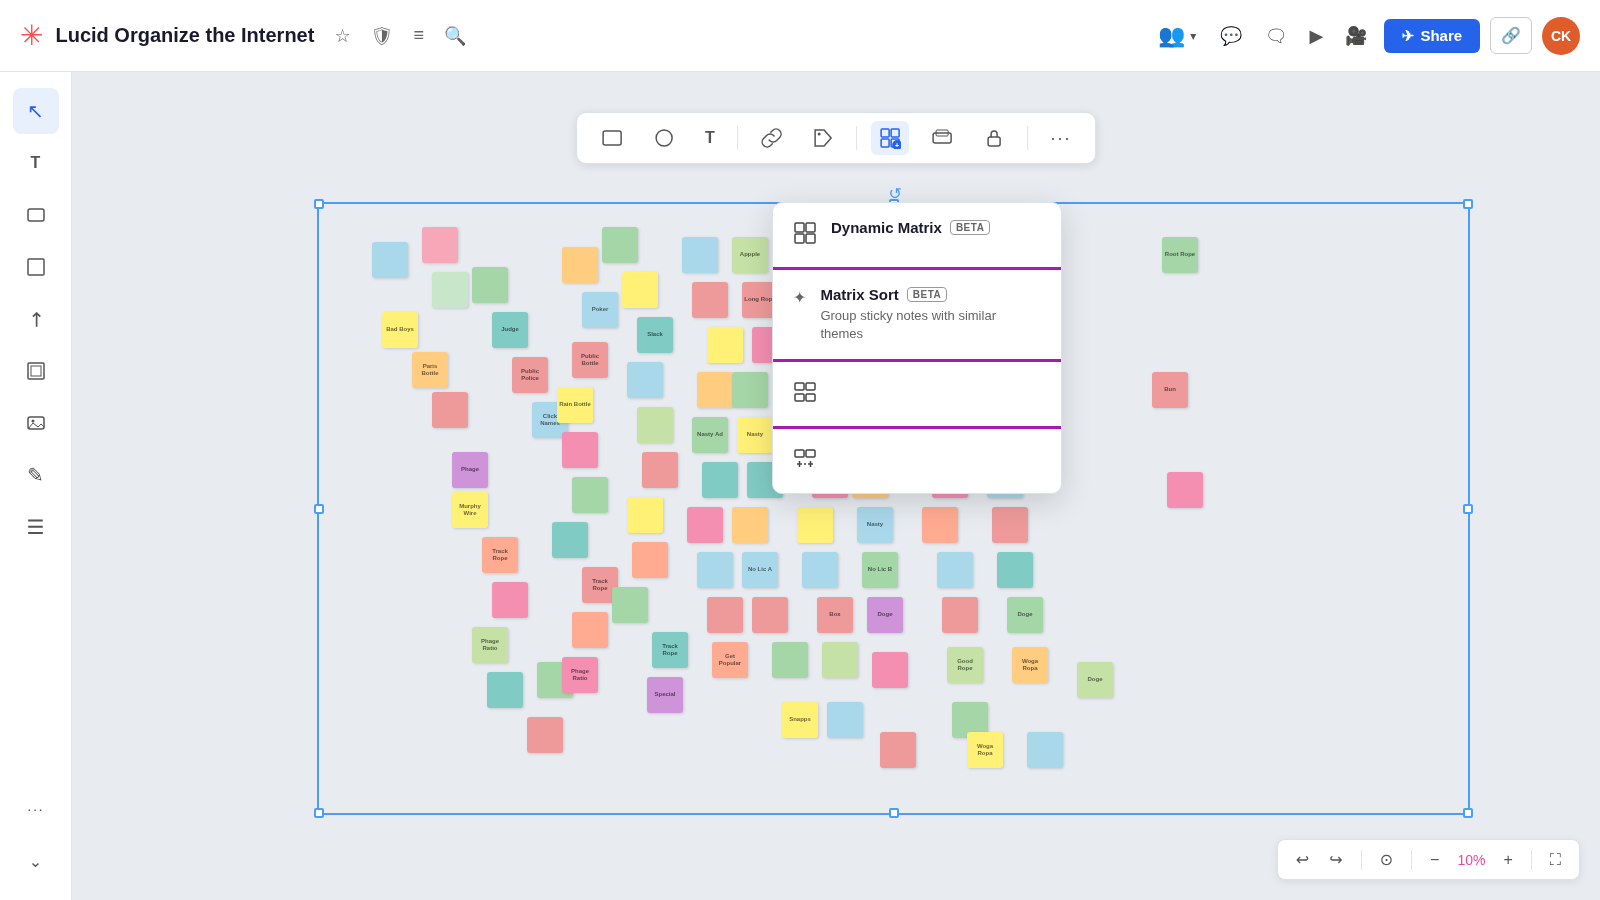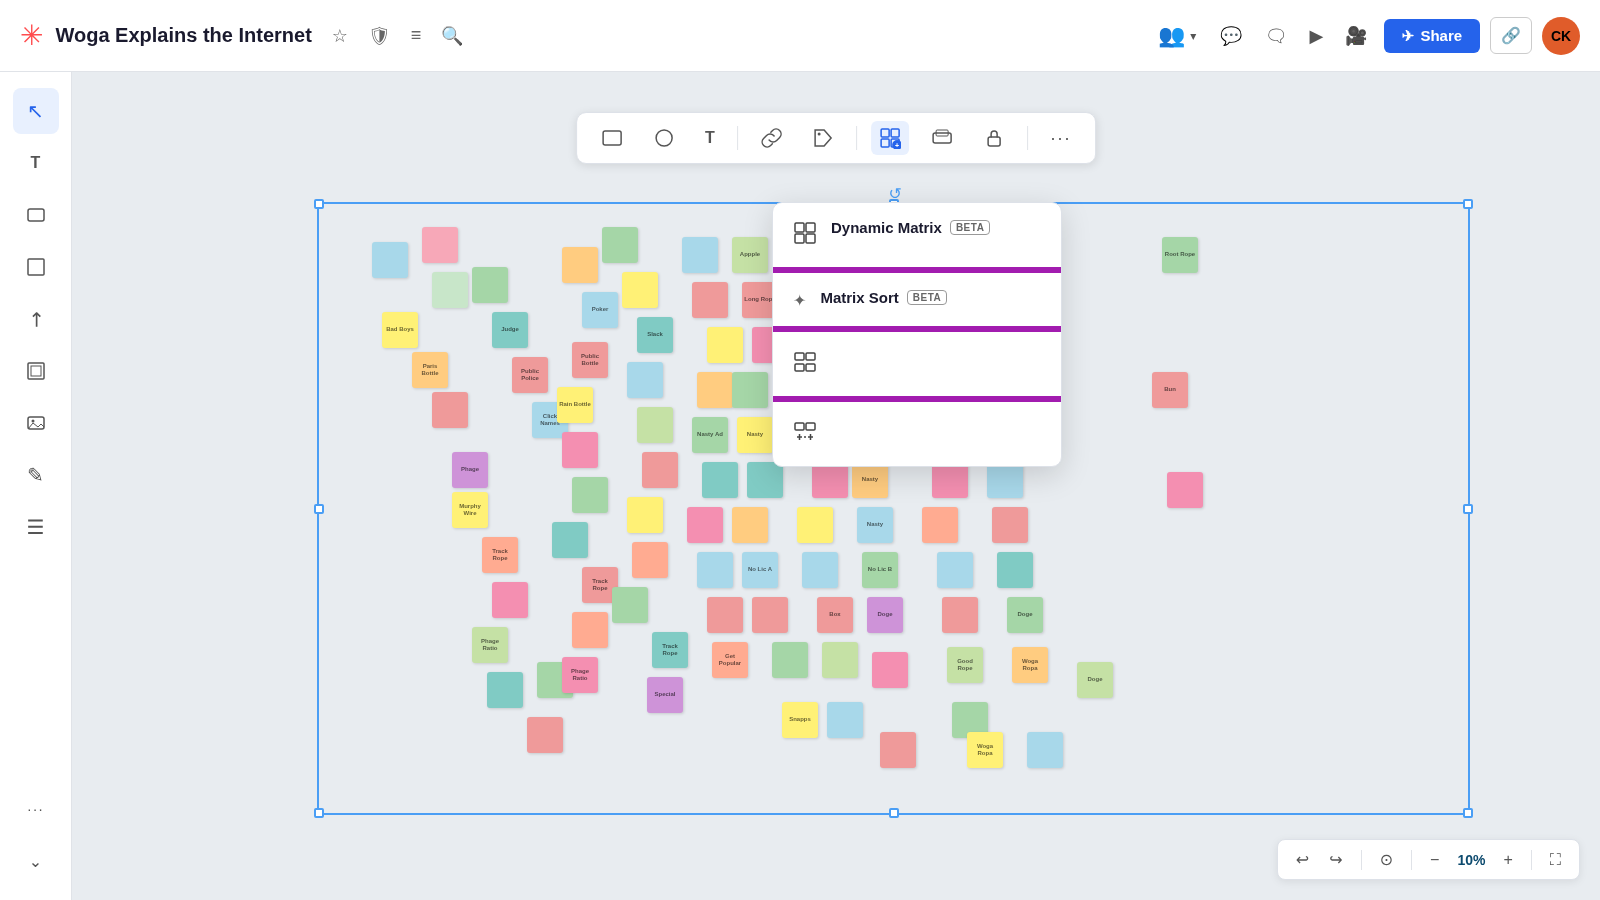--- a/index.html
+++ b/index.html
@@ -88,21 +88,21 @@
       padding: 8px 10px;
       cursor: pointer;
       font-size: 16px;
       color: #555;
     }
     #header .avatar {
       width: 38px;
       height: 38px;
       border-radius: 50%;
       background: #e05c2a;
-      color: #000000;
+      color: #ffffff;
       font-weight: 700;
       font-size: 14px;
       display: flex;
       align-items: center;
       justify-content: center;
       cursor: pointer;
     }
     #header .people-btn {
       display: flex;
       align-items: center;
@@ -270,21 +270,21 @@
       background: #fff;
       border: 1px solid #dde1e8;
       border-radius: 10px;
       box-shadow: 0 8px 30px rgba(0,0,0,0.15);
       z-index: 300;
       overflow: hidden;
     }
     .dropdown-item {
       padding: 16px 20px;
       cursor: pointer;
-      border-bottom: 6px solid #a21caf;
+      border-bottom: 3px solid #a21caf;
       display: flex;
       align-items: flex-start;
       gap: 14px;
     }
     .dropdown-item:last-child { border-bottom: none; }
     .dropdown-item-icon {
       font-size: 22px;
       margin-top: 2px;
       color: #444;
       flex-shrink: 0;
@@ -334,37 +334,37 @@
       background: none;
       border: none;
       cursor: pointer;
       font-size: 16px;
       color: #555;
       padding: 4px 6px;
       border-radius: 4px;
     }
     .zoom-level {
       font-size: 14px;
-      color: #0c4a6e;
-      font-weight: 700;
+      color: #ec4899;
+      font-weight: 400;
       padding: 0 4px;
     }
     .bottom-divider {
       width: 1px;
       height: 20px;
       background: #e0e3e8;
       margin: 0 4px;
     }
   </style>
 </head>
 <body>
 
 <div id="header">
   <span class="logo">✳</span>
-  <span class="title">Woga Explains the Internet</span>
+  <span class="title">Lucid Organize the Internet</span>
   <div class="header-icons">
     <button class="header-icon-btn">☆</button>
     <button class="header-icon-btn">🛡</button>
     <button class="header-icon-btn">≡</button>
     <button class="header-icon-btn">🔍</button>
   </div>
   <div class="spacer"></div>
   <div class="right-icons">
     <button class="people-btn">
       <span>👥</span>
@@ -616,20 +616,21 @@
       </div>
     </div>
 
     <div class="dropdown-item">
       <div class="dropdown-item-icon" style="color:#666;font-size:16px;">✦</div>
       <div class="dropdown-item-content">
         <div class="dropdown-item-title">
           <span>Matrix Sort</span>
           <span class="badge">BETA</span>
         </div>
+        <div class="dropdown-item-desc">Group sticky notes with similar themes</div>
       </div>
     </div>
 
     <div class="dropdown-item">
       <div class="dropdown-item-icon">
         <svg width="24" height="24" viewBox="0 0 24 24">
           <rect x="2" y="3" width="9" height="7" rx="1" fill="none" stroke="#444" stroke-width="1.5"></rect>
           <rect x="13" y="3" width="9" height="7" rx="1" fill="none" stroke="#444" stroke-width="1.5"></rect>
           <rect x="2" y="14" width="9" height="7" rx="1" fill="none" stroke="#444" stroke-width="1.5"></rect>
           <rect x="13" y="14" width="9" height="7" rx="1" fill="none" stroke="#444" stroke-width="1.5"></rect>

